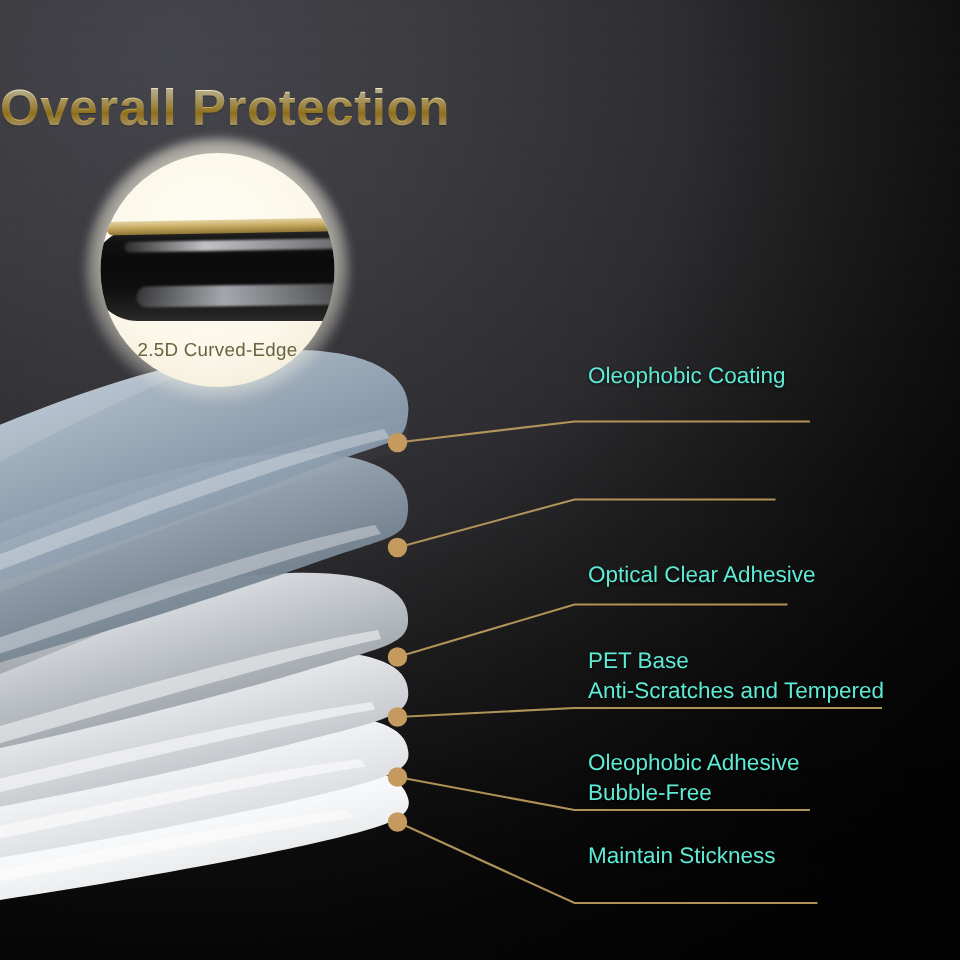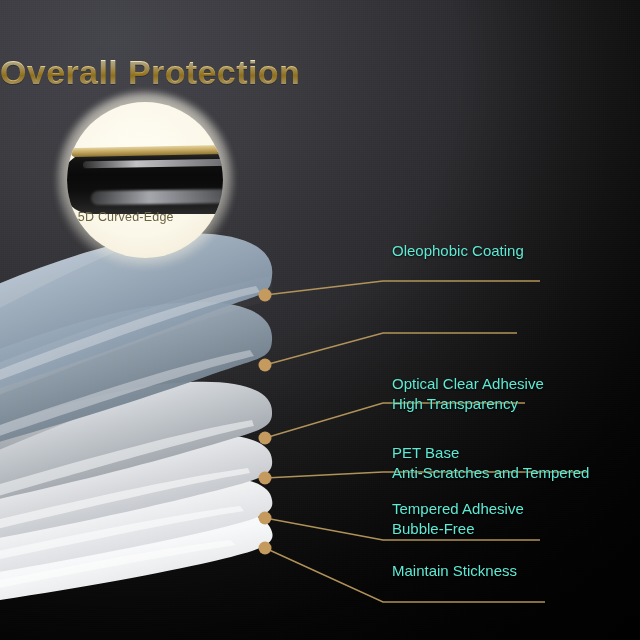--- a/index.html
+++ b/index.html
@@ -48,21 +48,21 @@
     border-radius:8px 0 0 8px;
     background:linear-gradient(180deg,#e3d3a2 0%,#c8ab63 45%,#8e7534 100%);
     transform:skewY(-1.1deg);transform-origin:left center;}
   .edge-hl1{position:absolute;left:22px;top:14px;width:152px;height:7px;border-radius:6px;
     background:linear-gradient(90deg,rgba(210,210,215,.15),rgba(225,225,230,.85) 35%,rgba(180,180,188,.5));
     transform:skewY(-1deg);filter:blur(.6px);}
   .edge-hl2{position:absolute;left:30px;top:44px;width:146px;height:14px;
     border-radius:14px 0 0 14px;
     background:linear-gradient(90deg,rgba(190,192,198,.2),rgba(206,209,216,.78) 40%,rgba(150,153,160,.35));
     transform:skewY(-.8deg);filter:blur(.8px);}
-  .inset-caption{position:absolute;left:0;right:0;top:108px;
+  .inset-caption{position:absolute;left:0;right:0;top:124px;text-align:center;
     font-size:12.5px;color:#6a6340;letter-spacing:.2px;}
   
   .layers{position:absolute;left:0;top:0;width:640px;height:640px;}
   
   .callout{position:absolute;left:392px;color:#5eead4;font-size:15px;line-height:19.5px;
     white-space:nowrap;text-shadow:0 1px 2px rgba(0,0,0,.8);}
   .callout .l2{display:block;}
 </style>
 </head>
 <body>
@@ -191,30 +191,29 @@
     </g>
   </svg>
 
   <div class="callout" style="top:241px">
     <span>Oleophobic Coating</span>
   </div>
 
 
   <div class="callout" style="top:374px">
     <span>Optical Clear Adhesive</span>
-    <span class="l2">High Transparency</span>
-  </div>
-
-  <div class="callout" style="top:443px">
+  </div>
+
+  <div class="callout" style="top:431px">
     <span>PET Base</span>
     <span class="l2">Anti-Scratches and Tempered</span>
   </div>
 
   <div class="callout" style="top:499px">
-    <span>Tempered Adhesive</span>
+    <span>Oleophobic Adhesive</span>
     <span class="l2">Bubble-Free</span>
   </div>
 
   <div class="callout" style="top:561px">
     <span class="l2">Maintain Stickness</span>
   </div>
 
 </div>
 
 </body></html>

